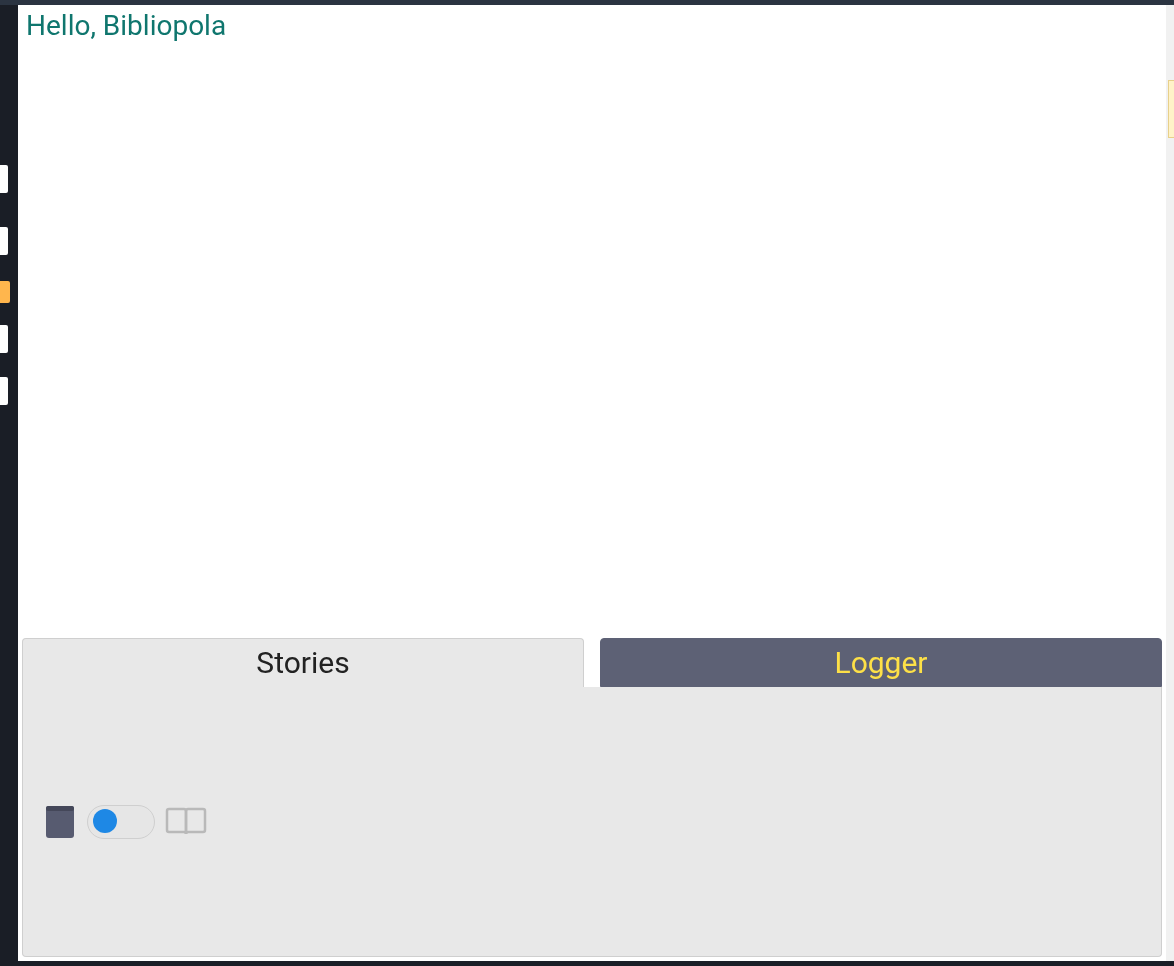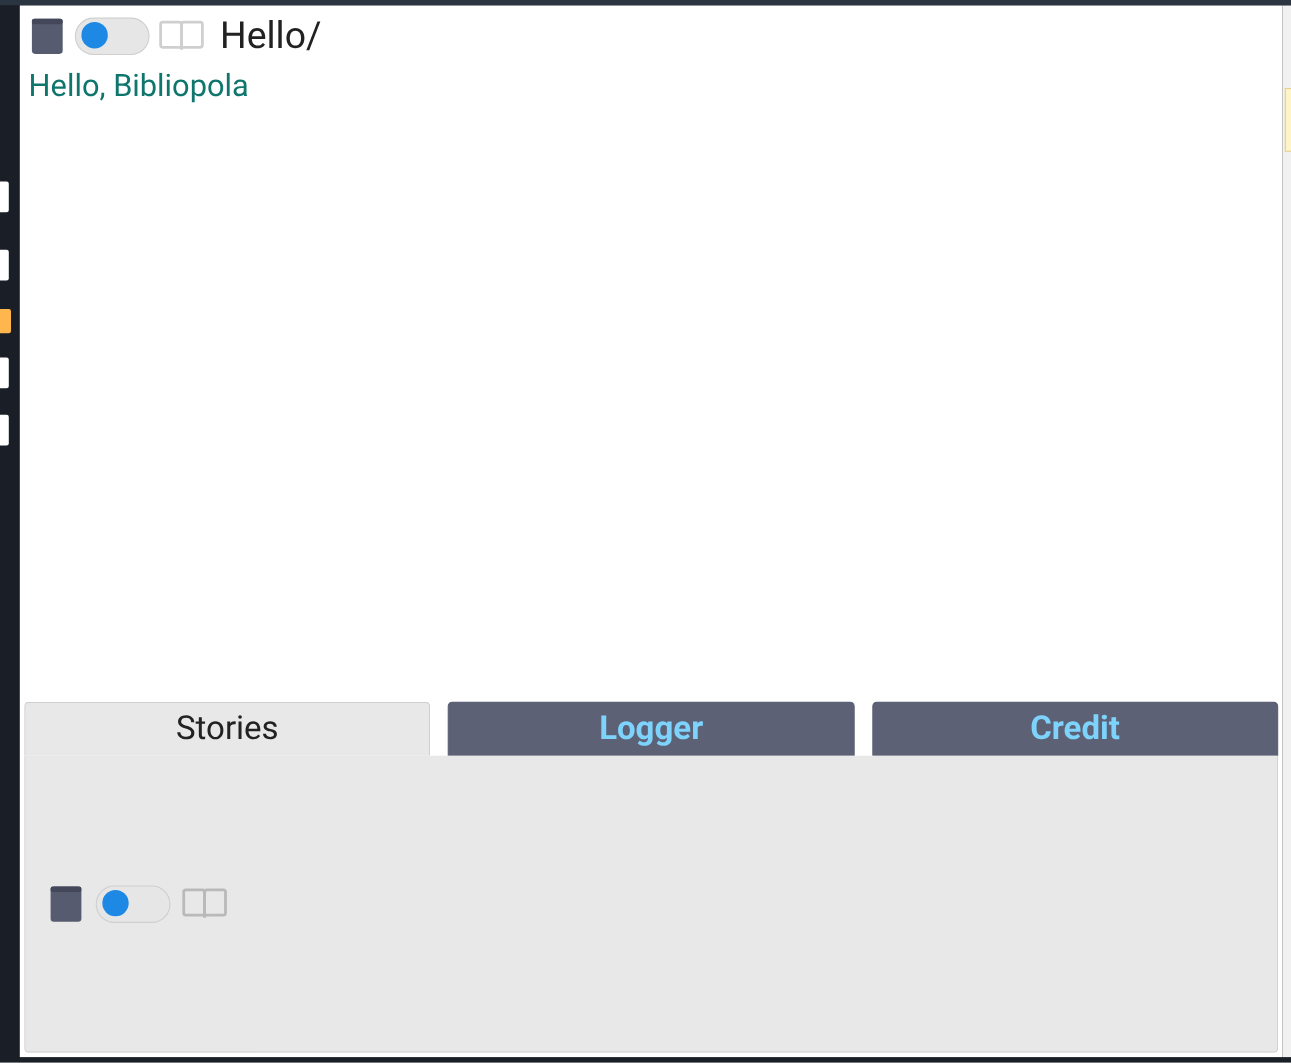--- a/index.html
+++ b/index.html
@@ -93,23 +93,22 @@
       cursor: pointer;
     }
     .tab-active {
       background: #e8e8e8;
       color: #222;
       border: 1px solid #cfcfcf;
       border-bottom: none;
     }
     .tab-inactive {
       background: #5d6175;
-      color: #7dd3fc;
+      color: #fde047;
       border: 1px solid #5d6175;
-      font-weight: bold;
     }
     .panel-body {
       background: #e8e8e8;
       border: 1px solid #cfcfcf;
       border-top: none;
       border-radius: 0 0 4px 4px;
       height: 270px;
       padding: 20px 20px;
       display: flex;
       align-items: center;
@@ -178,48 +177,29 @@
 <div class="left-sliver">
   <div class="left-stub" style="top:160px"></div>
   <div class="left-stub" style="top:222px"></div>
   <div class="left-stub-orange" style="top:276px"></div>
   <div class="left-stub" style="top:320px"></div>
   <div class="left-stub" style="top:372px"></div>
 </div>
 
 <div class="app-frame">
 
-  <div class="header-bar">
-    <span class="book-closed-icon">
-      <svg viewBox="0 0 34 36" width="34" height="36">
-        <rect x="3" y="2" width="28" height="32" rx="3" fill="#575b70"></rect>
-        <rect x="3" y="2" width="28" height="5" rx="2" fill="#444759"></rect>
-      </svg>
-    </span>
-    <div class="toggle-switch">
-      <div class="toggle-knob"></div>
-    </div>
-    <span class="book-open-icon">
-      <svg viewBox="0 0 42 30" width="42" height="30">
-        <path d="M2 4 Q2 2 4 2 L19 2 Q21 2 21 5 L21 27 Q21 25 19 25 L4 25 Q2 25 2 23 Z" fill="none" stroke="#cfcfcf" stroke-width="2.5"></path>
-        <path d="M40 4 Q40 2 38 2 L23 2 Q21 2 21 5 L21 27 Q21 25 23 25 L38 25 Q40 25 40 23 Z" fill="none" stroke="#cfcfcf" stroke-width="2.5"></path>
-      </svg>
-    </span>
-    <div class="breadcrumb">Hello/</div>
-  </div>
 
   <div class="subtitle">Hello, Bibliopola</div>
 
   <div class="content-area"></div>
 
   <div class="bottom-panel">
     <div class="tabs-row">
       <div class="tab tab-active">Stories</div>
       <div class="tab tab-inactive">Logger</div>
-      <div class="tab tab-inactive">Credit</div>
     </div>
     <div class="panel-body">
       <div class="story-controls">
         <span class="book-closed-icon">
           <svg viewBox="0 0 34 36" width="34" height="36">
             <rect x="3" y="2" width="28" height="32" rx="3" fill="#575b70"></rect>
             <rect x="3" y="2" width="28" height="5" rx="2" fill="#444759"></rect>
           </svg>
         </span>
         <div class="toggle-switch">

